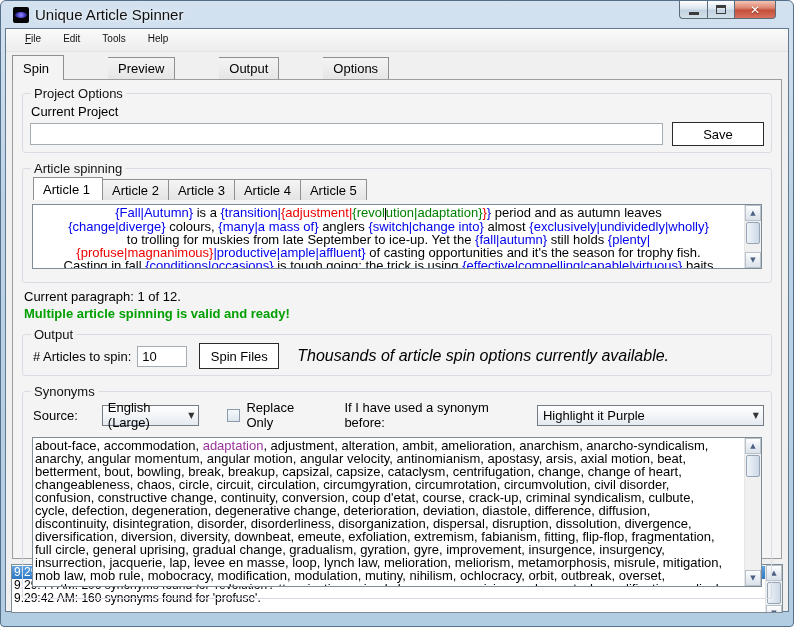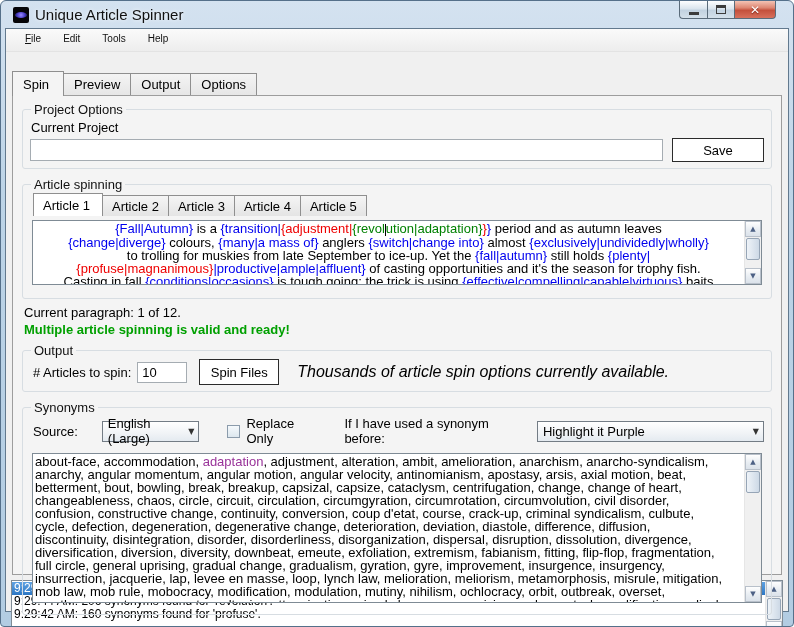--- a/index.html
+++ b/index.html
@@ -59,21 +59,21 @@
   .menubar {
     height: 23px; display: flex; align-items: stretch;
     background: linear-gradient(#fafafa, #ededed);
     border-bottom: 1px solid #e3e3e3;
     padding-left: 8px;
   }
   .menu-item { padding: 4px 11px 0 11px; font-size: 10px; color: #111; }
   .menu-item.accel-first::first-letter { text-decoration: underline; }
 
   
-  .tabstrip { display: flex; margin: 19px 0 0 6px; position: relative; z-index: 3; }
+  .tabstrip { display: flex; margin: 3px 0 0 6px; position: relative; z-index: 3; gap: 44px; }
   .tab {
     font-size: 13px; padding: 3px 10px 2px 10px; margin-top: 2px;
     background: linear-gradient(#f4f4f4, #e6e6e6);
     border: 1px solid #8f8f8f; border-bottom: none; border-left: none;
   }
   .tab:first-child { border-left: 1px solid #8f8f8f; }
   .tab.active {
     background: #f4f4f4; margin-top: 0; padding: 5px 14px 4px 10px;
     border-left: 1px solid #8f8f8f; margin-bottom: -1px; position: relative; z-index: 4;
   }

